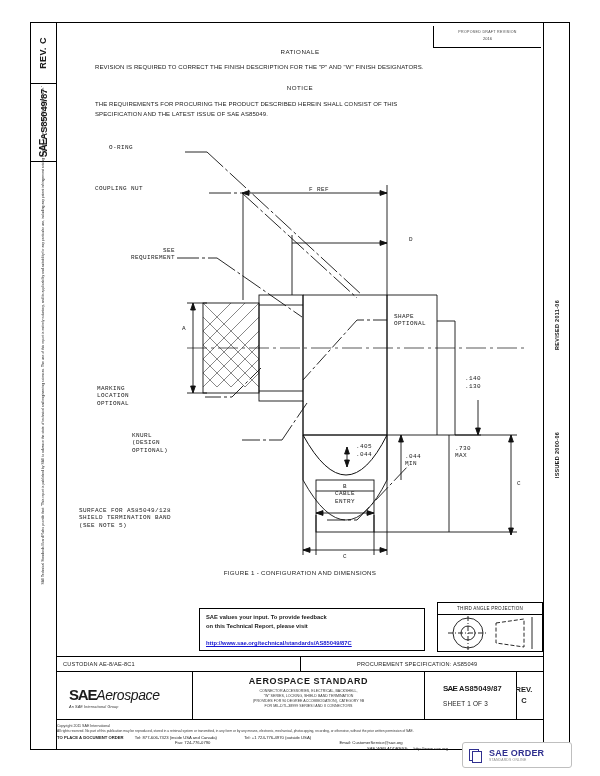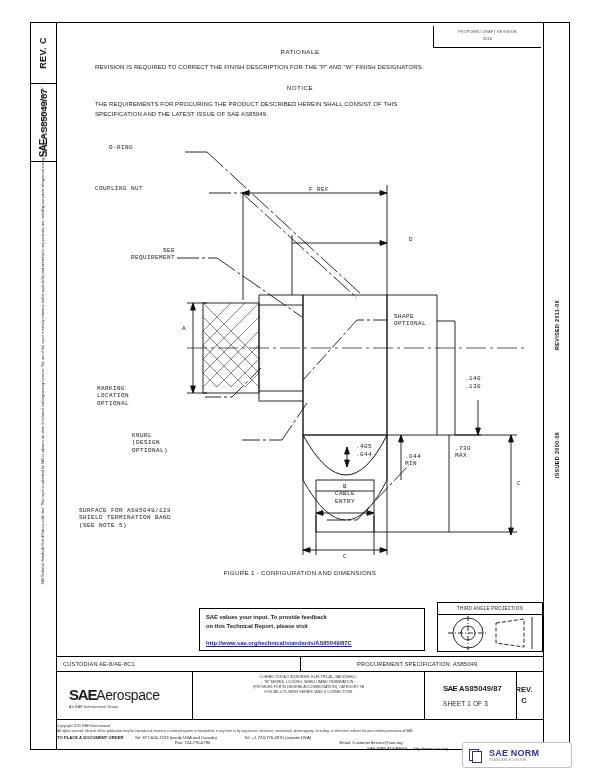--- a/index.html
+++ b/index.html
@@ -96,21 +96,21 @@
           border-right:1.2px solid #000;box-sizing:border-box;}
   .tb .c2{position:absolute;left:136px;top:0;width:232px;height:100%;
           border-right:1.2px solid #000;box-sizing:border-box;text-align:center;}
   .tb .c3{position:absolute;left:368px;top:0;width:80px;height:100%;
           border-right:1.2px solid #000;box-sizing:border-box;margin-left:12px;}
   .tb .c4{position:absolute;left:448px;top:0;width:38px;height:100%;box-sizing:border-box;
           text-align:center;}
   .logo{position:absolute;left:12px;top:14px;}
   .logo .sae{font-size:15px;font-weight:900;letter-spacing:-1.2px;
              font-family:"Liberation Sans",sans-serif;}
-  .logo .aero{font-size:14px;letter-spacing:-.4px;}
+  .logo .aero{font-size:14px;font-style:italic;letter-spacing:-.4px;}
   .logo .sub{font-size:3.8px;font-style:italic;color:#333;margin-top:1px;letter-spacing:.1px;}
   .tb .asname{margin-top:4px;font-size:9px;font-weight:bold;letter-spacing:.6px;}
   .tb .asdesc{margin-top:3px;font-size:3.6px;line-height:5px;color:#333;padding:0 8px;}
   .tb .docno{position:absolute;left:6px;top:12px;font-size:7.5px;font-weight:bold;letter-spacing:.1px;}
   .tb .docno .m{font-size:8px;font-weight:900;letter-spacing:-.8px;}
   .tb .sheet{position:absolute;left:6px;top:28px;font-size:6.4px;letter-spacing:.2px;}
   .tb .revl{margin-top:12px;font-size:7.5px;font-weight:bold;line-height:11px;}
 
   
   .copy{position:absolute;left:57px;top:724px;width:430px;}
@@ -317,20 +317,21 @@
   </div>
 
   <div class="tb">
     <div class="c1">
       <div class="logo">
         <span class="sae">SAE</span><span class="aero">Aerospace</span>
         <div class="sub">An SAE International Group</div>
       </div>
     </div>
     <div class="c2">
+      <div class="asname">AEROSPACE STANDARD</div>
       <div class="asdesc" style="white-space:pre-line">CONNECTOR ACCESSORIES, ELECTRICAL, BACKSHELL,
 "W" SERIES, LOCKING, SHIELD BAND TERMINATION
 (PROVIDES FOR 90 DEGREE ACCOMMODATION), CATEGORY 9B
 FOR MIL-DTL-38999 SERIES I AND II CONNECTORS</div>
     </div>
     <div class="c3">
       <div class="docno"><span class="m">SAE</span> <span>AS85049/87</span></div>
       <div class="sheet">SHEET 1 OF 3</div>
     </div>
     <div class="c4">
@@ -357,17 +358,17 @@
     </div>
   </div>
 
   <div class="wm">
     <svg class="g" viewBox="0 0 34 30">
       <g fill="none" stroke="#2f2f8f" stroke-width="2">
         <rect x="3" y="3" width="18" height="22"></rect>
         <rect x="9" y="7" width="18" height="22" fill="#fff"></rect>
       </g>
     </svg>
-    <div class="t">SAE NORM</div>
+    <div class="t">SAE ORDER</div>
     <div class="s">STANDARDS ONLINE</div>
   </div>
 
 </div>
 
 </body></html>

